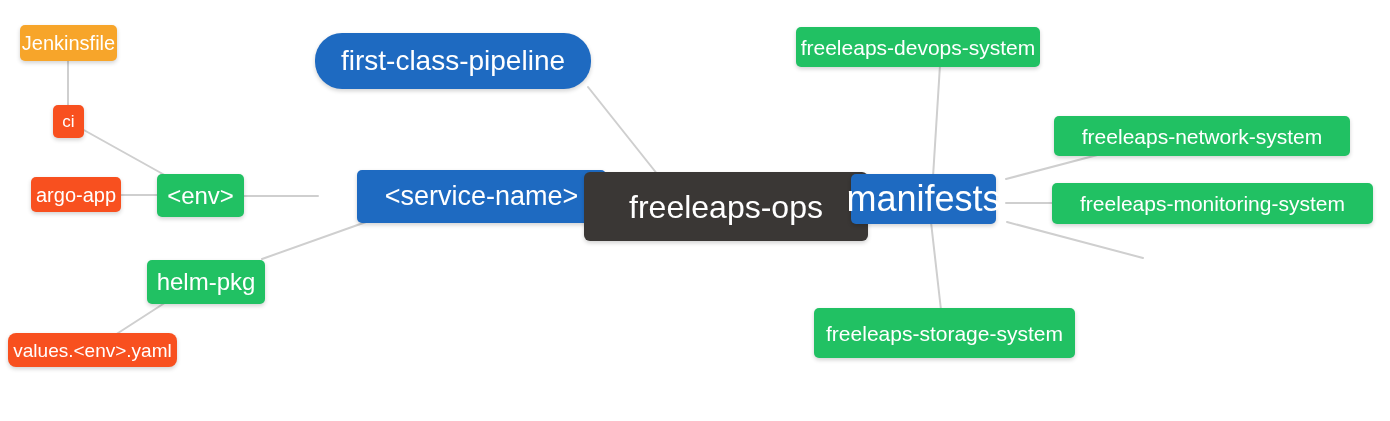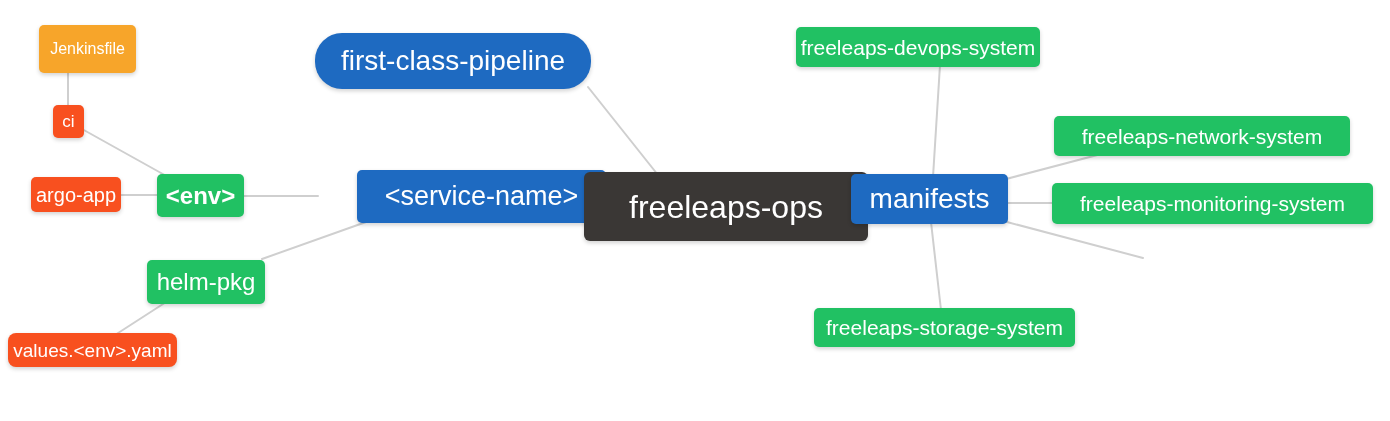--- a/index.html
+++ b/index.html
@@ -39,35 +39,35 @@
     cursor: pointer;
     box-sizing: border-box;
     line-height: 1;
   }
   .role-root    { background: var(--root, #3a3735); }
   .role-primary { background: var(--primary, #1e6ac1); }
   .role-success { background: var(--success, #21c163); }
   .role-danger  { background: var(--danger, #f8501f); }
   .role-warning { background: var(--warning, #f7a52a); }
 
-  .n-jenkinsfile        { left: 20px;   top: 25px;  width: 97px;  height: 48px; font-size: 16px; margin-left: 19px; }
+  .n-jenkinsfile        { left: 20px;   top: 25px;  width: 97px;  height: 36px; font-size: 20px; }
   .n-ci                 { left: 53px;   top: 105px; width: 31px;  height: 33px; font-size: 17px; }
   .n-argo-app           { left: 31px;   top: 177px; width: 90px;  height: 35px; font-size: 20px; }
-  .n-env                { left: 157px;  top: 174px; width: 87px;  height: 43px; font-size: 24px; font-weight: bold; }
+  .n-env                { left: 157px;  top: 174px; width: 87px;  height: 43px; font-size: 24px; }
   .n-helm-pkg           { left: 147px;  top: 260px; width: 118px; height: 44px; font-size: 24px; }
   .n-values-env-yaml    { left: 8px;    top: 333px; width: 169px; height: 34px; font-size: 19px; border-radius: 8px; }
   .n-first-class-pipeline { left: 315px; top: 33px;  width: 276px; height: 56px; font-size: 28px; border-radius: 27px; }
   .n-service-name       { left: 316px;  top: 170px; width: 249px; height: 53px; font-size: 27px; margin-left: 41px; }
   .n-freeleaps-ops      { left: 584px;  top: 172px; width: 284px; height: 69px; font-size: 32px; border-radius: 6px; }
-  .n-manifests          { left: 851px;  top: 174px; width: 157px; height: 50px; font-size: 28px; }
+  .n-manifests          { left: 851px;  top: 174px; width: 145px; height: 50px; font-size: 36px; }
   .n-devops-system      { left: 796px;  top: 27px;  width: 244px; height: 40px; font-size: 21px; }
   .n-network-system     { left: 1054px; top: 116px; width: 296px; height: 40px; font-size: 21px; }
   .n-monitoring-system  { left: 1052px; top: 183px; width: 321px; height: 41px; font-size: 21px; }
   .n-controls-system    { left: 1060px; top: 256px; width: 295px; height: 39px; font-size: 21px; }
-  .n-storage-system     { left: 814px;  top: 308px; width: 261px; height: 39px; font-size: 21px; }
+  .n-storage-system     { left: 814px;  top: 308px; width: 261px; height: 50px; font-size: 21px; }
 </style>
 </head>
 <body>
 
 <div class="canvas">
 
   <svg class="edge-layer" viewBox="0 0 1390 421" xmlns="http://www.w3.org/2000/svg">
     <line x1="68" y1="55" x2="68" y2="108"></line>
     <line x1="82" y1="129" x2="170" y2="178"></line>
     <line x1="119" y1="195" x2="159" y2="195"></line>

